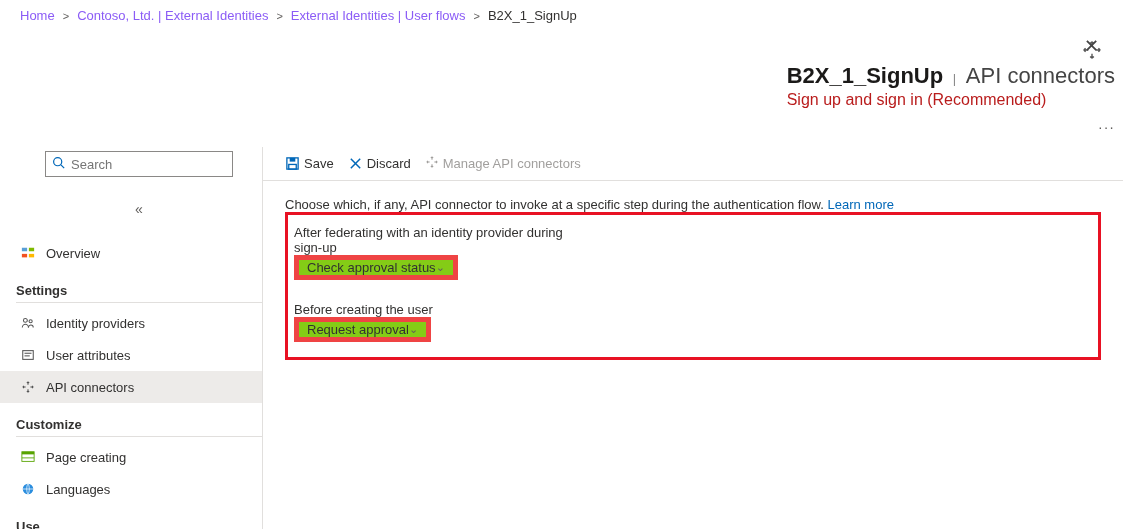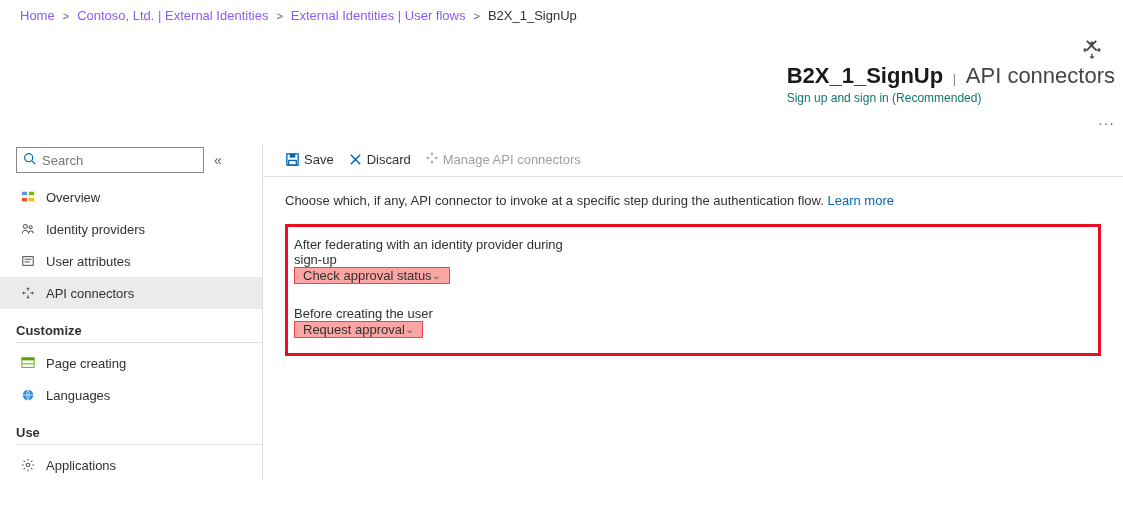--- a/index.html
+++ b/index.html
@@ -30,30 +30,30 @@
   }
   .header-icon {
     width: 26px; height: 26px;
     margin-right: 10px;
     margin-top: 4px;
     display: flex; align-items: center; justify-content: center;
   }
   .header-title { font-size: 22px; font-weight: 600; color: #1b1a19; }
   .header-pipe { font-weight: 300; color: #888; margin: 0 6px; }
   .header-sub  { font-size: 22px; font-weight: 300; color: #444; }
-  .header-subline { font-size: 12px; color: #0f766e; margin-top: 2px; }
+  .header-subline { font-size: 16px; color: #b91c1c; margin-top: 2px; }
   .dots { margin-left: 14px; color: #605e5c; letter-spacing: 1px; cursor: pointer; font-size: 14px; margin-top:10px; }
   .close { position: absolute; right: 24px; top: 8px; font-size: 18px; color: #444; cursor: pointer; }
   .columns { display: flex; }
   .sidebar {
     width: 262px;
     padding: 4px 0 0 16px;
     flex-shrink: 0;
   }
-  .search-row { display: flex; align-items: center; gap: 10px; margin-bottom: 8px;}
+  .search-row { display: flex; align-items: center; gap: 24px; margin-bottom: 20px; flex-direction: column;}
   .search-box {
     display: flex; align-items: center;
     border: 1px solid #8a8886;
     height: 26px; width: 188px;
     padding: 0 6px;
     font-size: 13px;
   }
   .search-box input { border:none; outline:none; width:100%; font-size:13px; }
   .search-icon { color:#0067b8; margin-right:4px; font-size:13px; }
   .collapse { color:#605e5c; font-size:14px; cursor:pointer; }
@@ -78,31 +78,31 @@
   .toolbar {
     display: flex; align-items: center; gap: 14px;
     padding: 8px 22px;
     border-bottom: 1px solid #e1dfdd;
     font-size: 13px;
   }
   .tb-btn { display:flex; align-items:center; gap:4px; cursor:pointer; }
   .tb-btn.disabled { color:#a19f9d; cursor:default; }
   .tb-icon { color:#0067b8; display:inline-flex; }
   .content { padding: 16px 22px; }
-  .desc { font-size:13px; color:#323130; margin-bottom: 16px; }
+  .desc { font-size:13px; color:#323130; margin-bottom: 0; }
   .desc a { color:#0067b8; text-decoration:none; }
   .highlight-box { border: 3px solid #e81123; padding: 6px 6px 10px; }
   .form-row { display:flex; align-items:flex-start; margin-bottom: 18px; flex-direction: column; }
   .form-row:last-child{ margin-bottom:5px; }
   .form-label { width: 275px; font-size:13px; color:#323130; padding-top:4px; }
   .select {
-    flex:1; height:26px; border:1px solid #ef4444;
+    flex:1; height:26px; border:5px solid #ef4444;
     display:flex; align-items:center; justify-content:space-between;
     padding:0 8px; font-size:13px; color:#323130; cursor:pointer;
-    background:#fca5a5;
+    background:#84cc16;
   }
   .chev { color:#605e5c; font-size:11px; }
 </style>
 </head>
 <body>
 
 <div class="breadcrumb">
   <a>Home</a>
   <span class="sep">&gt;</span>
   <a>Contoso, Ltd. | External Identities</a>
@@ -150,20 +150,21 @@
         <svg width="14" height="14" viewBox="0 0 16 16">
             <rect x="1" y="2" width="6" height="4" fill="#599fd6"></rect>
             <rect x="9" y="2" width="6" height="4" fill="#7fba00"></rect>
             <rect x="1" y="9" width="6" height="4" fill="#f25022"></rect>
             <rect x="9" y="9" width="6" height="4" fill="#ffb900"></rect>
           </svg>
       </span>
       <span>Overview</span>
     </div>
 
+    <div class="nav-section">Settings</div>
     <div class="nav-item">
       <span class="nav-icon">
         <svg width="14" height="14" viewBox="0 0 16 16" fill="none" stroke="#555" stroke-width="1.2">
             <circle cx="5" cy="5" r="2.2"></circle>
             <circle cx="11" cy="6" r="1.8"></circle>
             <path d="M1.5 13c0-2 2-3.5 3.5-3.5S8.5 11 8.5 13"></path>
             <path d="M8.5 13c0-1.6 1.6-2.8 2.8-2.8s2.7 1.2 2.7 2.8"></path>
           </svg>
       </span>
       <span>Identity providers</span>

